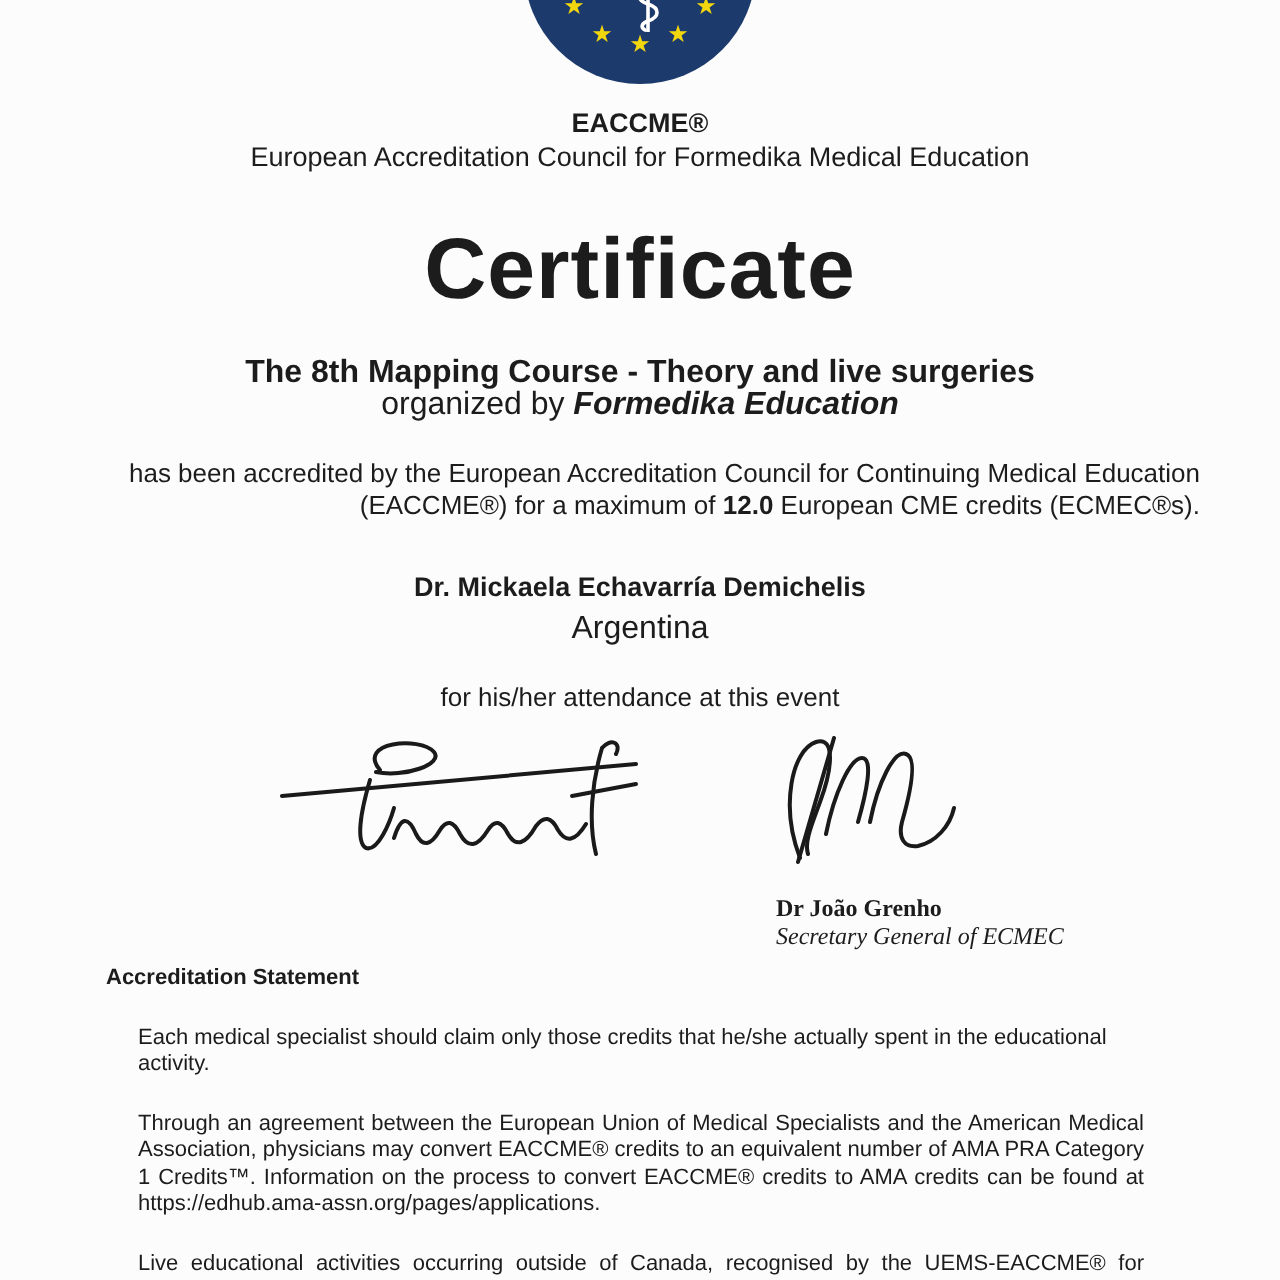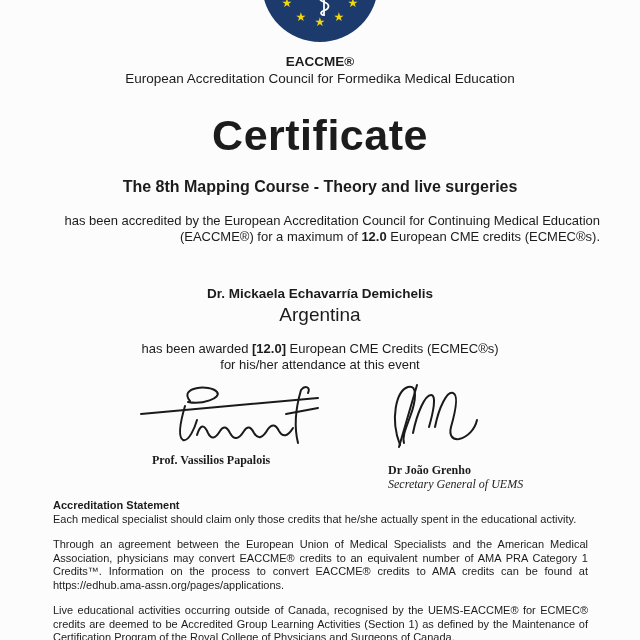--- a/index.html
+++ b/index.html
@@ -25,34 +25,34 @@
   .org-full{font-size:13.5px;line-height:17px;}
   .cert-title{
     margin-top:24px;font-size:43px;font-weight:bold;letter-spacing:.5px;line-height:48px;
   }
   .event-block{margin-top:20px;font-size:16px;line-height:16px;}
   .event-title{font-weight:bold;}
   .organizer{font-weight:bold;font-style:italic;}
   .accreditation{
     margin:18px auto 0;max-width:560px;font-size:13px;line-height:16px;text-align:right;
   }
-  .recipient-name{margin-top:40px;font-size:13.5px;font-weight:bold;line-height:17px;}
-  .recipient-country{margin-top:5px;font-size:19px;line-height:16px;}
+  .recipient-name{margin-top:24px;font-size:13.5px;font-weight:bold;line-height:17px;}
+  .recipient-country{margin-top:5px;font-size:16px;line-height:16px;}
   .award{margin-top:18px;font-size:13px;line-height:16px;}
   b{font-weight:bold;}
   .sig-row{position:relative;height:102px;margin-top:10px;}
   .sig-draw-left{position:absolute;left:138px;top:0;}
   .sig-draw-right{position:absolute;left:386px;top:0;}
   .sig-text-left{position:absolute;left:152px;top:70px;}
   .sig-text-right{position:absolute;left:388px;top:80px;}
   .sig-name{font-family:"Liberation Serif",serif;font-size:12px;font-weight:bold;line-height:14px;}
   .sig-title{font-family:"Liberation Serif",serif;font-size:12px;font-style:italic;line-height:14px;}
   .statement{margin:14px 52px 0 53px;font-size:11px;line-height:13.5px;}
   .stmt-head{font-weight:bold;}
-  .stmt-p{margin:0;}
+  .stmt-p{margin:16px;}
   .stmt-p.justified{text-align:justify;margin-top:12px;}
 </style>
 </head>
 <body>
 
 <div class="logo-wrap">
   <div class="flag-circle">
 
     <span class="star s4">★</span>
     <span class="star s5">★</span>
@@ -67,57 +67,56 @@
   </div>
 </div>
 
 <div class="center org-short">EACCME®</div>
 <div class="center org-full">European Accreditation Council for Formedika Medical Education</div>
 
 <div class="center cert-title">Certificate</div>
 
 <div class="center event-block">
   <div class="event-title">The 8th Mapping Course - Theory and live surgeries</div>
+  <div><span>organized by </span><span class="organizer">Formedika Education</span></div>
 </div>
 
 <div class="center accreditation"><span>has been accredited by the European Accreditation Council for Continuing Medical Education (EACCME®) for a maximum of </span><b>12.0</b><span> European CME credits (ECMEC®s).</span></div>
 
 <div class="center recipient-name">Dr. Mickaela Echavarría Demichelis</div>
 <div class="center recipient-country">Argentina</div>
 
 <div class="center award">
-  <div><span>has been awarded </span><b>[12.0]</b><span> European CME Credits (ECMEC®s)</span></div>
   <div>for his/her attendance at this event</div>
 </div>
 
 <div class="sig-row">
   <svg class="sig-draw-left" width="190" height="66" viewBox="0 0 190 66">
     <g stroke="#1a1a1a" stroke-width="2" fill="none" stroke-linecap="round">
       <path d="M52,18 C40,4 72,1 79,9 C84,15 64,22 50,19"></path>
       <path d="M3,31 L180,15"></path>
       <path d="M47,23 C42,40 40,54 45,57 C51,59 57,44 59,37"></path>
       <path d="M59,52 Q64,36 70,50 Q75,60 82,48 Q87,40 92,50 Q98,61 106,48 Q111,40 116,50 Q122,60 130,46 Q136,38 141,48 Q147,58 155,45"></path>
       <path d="M163,7 C167,2 173,4 170,10 M163,7 C158,24 156,44 160,60"></path>
       <path d="M148,31 L180,25"></path>
     </g>
   </svg>
   <div class="sig-text-left">
-    <div class="sig-name">Prof. Vassilios Papalois</div>
   </div>
   <svg class="sig-draw-right" width="95" height="66" viewBox="0 0 95 66">
     <g stroke="#1a1a1a" stroke-width="2" fill="none" stroke-linecap="round">
       <path d="M14,62 C4,36 10,8 22,4 C32,1 30,18 24,34 C20,45 16,54 18,60"></path>
       <path d="M27,50 C31,30 39,12 45,12 C51,12 47,30 43,44"></path>
       <path d="M49,44 C53,24 61,8 67,10 C73,12 69,30 65,44 C63,52 66,57 73,56 C82,54 89,46 91,37"></path>
       <path d="M31,2 L13,64"></path>
     </g>
   </svg>
   <div class="sig-text-right">
     <div class="sig-name">Dr João Grenho</div>
-    <div class="sig-title">Secretary General of UEMS</div>
+    <div class="sig-title">Secretary General of ECMEC</div>
   </div>
 </div>
 
 <div class="statement">
   <div class="stmt-head">Accreditation Statement</div>
   <p class="stmt-p">Each medical specialist should claim only those credits that he/she actually spent in the educational activity.</p>
   <p class="stmt-p justified">Through an agreement between the European Union of Medical Specialists and the American Medical Association, physicians may convert EACCME® credits to an equivalent number of AMA PRA Category 1 Credits™. Information on the process to convert EACCME® credits to AMA credits can be found at https://edhub.ama-assn.org/pages/applications.</p>
   <p class="stmt-p justified">Live educational activities occurring outside of Canada, recognised by the UEMS-EACCME® for ECMEC® credits are deemed to be Accredited Group Learning Activities (Section 1) as defined by the Maintenance of Certification Program of the Royal College of Physicians and Surgeons of Canada.</p>
 </div>
 

